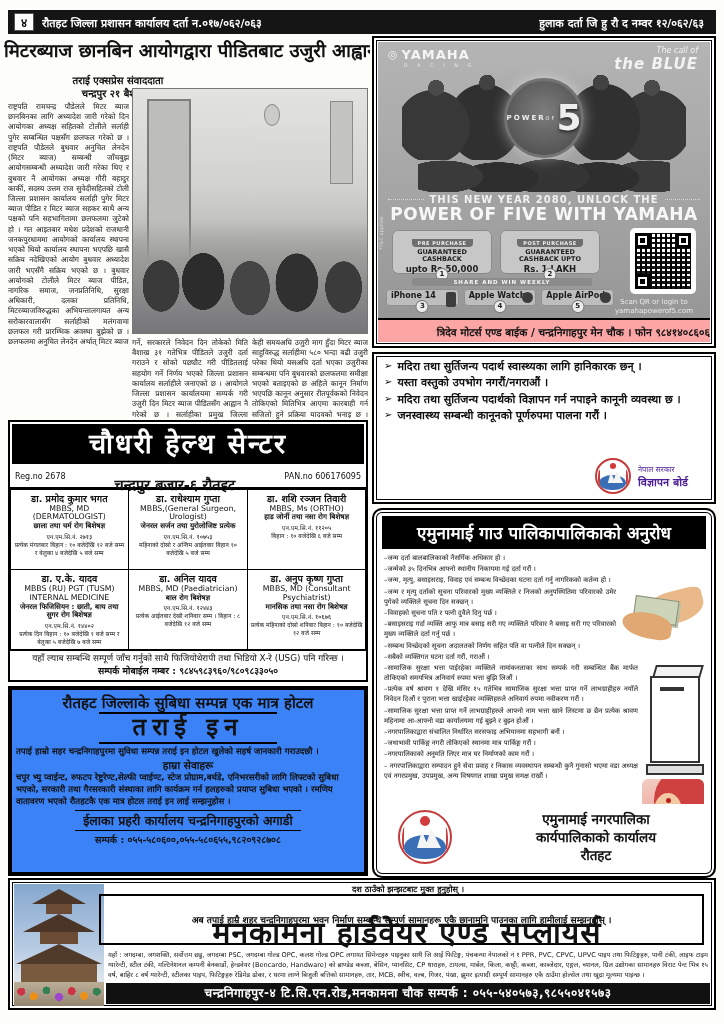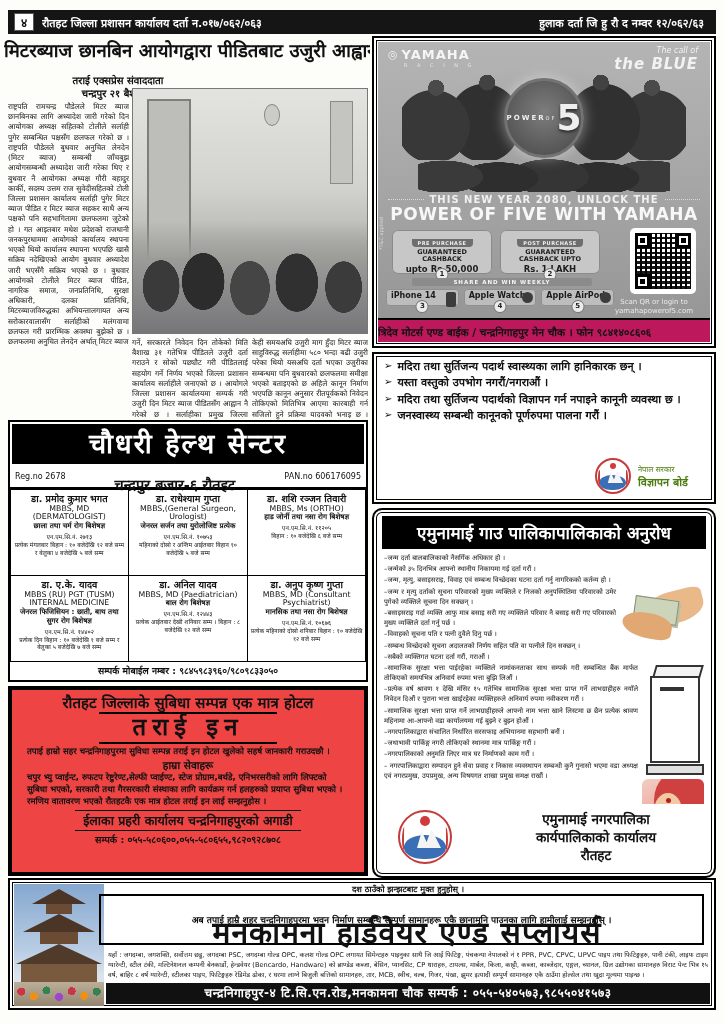--- a/index.html
+++ b/index.html
@@ -99,30 +99,30 @@
   .f1 { top:0; left:0; } .f2 { top:0; right:0; } .f3 { bottom:0; left:0; }
   .y-share { position:absolute; left:34px; top:236px; width:180px; background:#8b8b8b; color:#f4f4f4;
     font-size:5.5px; font-weight:700; letter-spacing:1px; text-align:center; padding:1px 0; border-radius:2px; }
   .y-prizes { position:absolute; left:8px; top:247px; width:228px; display:flex; gap:5px; }
   .prize { flex:1; background:#bdbdbd; border-radius:4px; padding:3px 4px 6px 5px; position:relative;
     font-size:8px; font-weight:800; color:#1c1c1c; line-height:1.05; box-shadow:inset 0 0 0 1px #909090; }
   .p-img { position:absolute; right:3px; top:3px; width:10px; height:15px; background:#3c3c3c; border-radius:2px; }
   .p-round { border-radius:50%; height:11px; width:11px; }
   .y-scan { position:absolute; right:4px; top:256px; width:104px; text-align:center; color:#e9e9e9; font-size:7px; line-height:1.35; }
   .y-tnc { position:absolute; left:0px; top:196px; color:#d6d6d6; font-size:5px; transform:rotate(-90deg); transform-origin:6px 6px; }
-  .y-dealer { position:absolute; left:4px; right:4px; bottom:4px; height:24px; background:#be185d; border-top:2px solid #000;
-    text-align:left; font-size:10.5px; font-weight:700; line-height:24px; white-space:nowrap; overflow:hidden; }
+  .y-dealer { position:absolute; left:4px; right:4px; bottom:4px; height:24px; background:#fca5a5; border-top:2px solid #000;
+    text-align:right; font-size:10.5px; font-weight:700; line-height:24px; white-space:nowrap; overflow:hidden; }
 
   
   .notice { position:absolute; left:372px; top:352px; width:344px; height:152px; }
   .notice-inner { position:absolute; inset:6px 10px; }
   .n-row { display:flex; gap:5px; font-size:11px; font-weight:600; line-height:1.22; margin-bottom:3px; }
   .n-marker { flex:0 0 auto; font-size:10px; }
   .n-org { position:absolute; right:16px; bottom:2px; display:flex; align-items:center; gap:7px; }
-  .n-org-text { color:#4d7c0f; }
+  .n-org-text { color:#4c1d95; }
   .n-org-l1 { font-size:7.5px; }
   .n-org-l2 { font-size:11px; font-weight:800; }
 
   
   .np-emblem { position:relative; border-radius:50%; background:#fff; border:2px solid #c43b3b; overflow:hidden; }
   .np-emblem .blue { position:absolute; left:8%; right:8%; bottom:6%; height:48%; background:#3a6fb5; border-radius:50% 50% 46% 46%; }
   .np-emblem .mount { position:absolute; left:18%; bottom:28%; width:64%; height:38%; background:#f4f4f4;
     clip-path:polygon(25% 100%,40% 10%,55% 70%,70% 0,100% 100%,0 100%); }
   .np-emblem .sun { position:absolute; top:8%; left:40%; width:20%; height:20%; background:#d23b3b; border-radius:50%; }
   .np-emblem .garland { position:absolute; left:4%; top:30%; width:10%; height:50%; border-left:2px solid #c43b3b; border-radius:50%; }
@@ -168,22 +168,22 @@
   .img-ballot .bbody { position:absolute; top:11px; left:6px; right:4px; bottom:12px; background:#fff; border:2px solid #333; }
   .img-ballot .slot { position:absolute; top:22px; left:16px; width:24px; height:4px; background:#333; }
   .img-ballot .base { position:absolute; bottom:0; left:2px; right:0; height:11px; background:#e0e0e0; border:2px solid #333; }
   .img-woman { float:right; clear:right; width:62px; height:78px; margin:2px 0 0 6px; position:relative; border-radius:6px; overflow:hidden;
     background:linear-gradient(160deg,#f3cdc2 0%,#e9948c 70%,#d96c66 100%); }
   .img-woman .veil { position:absolute; right:-16px; top:-12px; width:66px; height:66px; background:#cf4040; border-radius:50%; }
   .img-woman .face { position:absolute; left:12px; top:14px; width:28px; height:36px; background:#f2c9a2; border-radius:50% 50% 46% 46%; }
   .img-woman .tika { position:absolute; left:24px; top:19px; width:5px; height:5px; background:#b51f1f; border-radius:50%; }
 
   
-  .hotel { position:absolute; left:8px; top:686px; width:360px; height:190px; border:4px solid #000; background:#ef4444;
-    text-align:center; padding:2px 15px; overflow:hidden; }
+  .hotel { position:absolute; left:8px; top:686px; width:360px; height:190px; border:4px solid #000; background:#3b82f6;
+    text-align:center; padding:2px 4px; overflow:hidden; }
   .h-tagline { font-size:15px; font-weight:800; white-space:nowrap; overflow:hidden; }
   .h-name { display:inline-block; border-top:2px solid #000; border-bottom:2px solid #000; padding:0 34px;
     font-size:24px; font-weight:800; letter-spacing:6px; line-height:1.15; }
   .h-intro { text-align:left; font-size:8.5px; font-weight:700; line-height:1.4; margin-top:2px; }
   .h-services-title { font-size:10.5px; font-weight:800; margin-top:1px; }
   .h-services { text-align:left; font-size:8.5px; font-weight:700; line-height:1.4; }
   .h-location { display:inline-block; border-top:1.5px solid #000; border-bottom:1.5px solid #000;
     font-size:12.5px; font-weight:800; padding:1px 8px; margin-top:2px; white-space:nowrap; }
   .h-contact { font-size:9.5px; font-weight:800; margin-top:2px; }
 
@@ -395,38 +395,39 @@
       </div>
       <div class="hc-cell">
         <div class="d-name">डा. अनुप कृष्ण गुप्ता</div>
         <div class="d-quals">MBBS, MD (Consultant Psychiatrist)</div>
         <div class="d-spec">मानसिक तथा नसा रोग बिशेषज्ञ</div>
         <div class="d-nmc">एन.एम.सि.नं. १०६७६</div>
         <div class="d-sched">प्रत्येक महिनाको दोस्रो शनिबार बिहान : १० बजेदेखि १२ बजे सम्म</div>
       </div>
     </div>
     <div class="hc-footer">
+      <div class="hc-f1">यहाँ ल्याब सम्बन्धि सम्पूर्ण जाँच गर्नुको साथै फिजियोथेरापी तथा भिडियो X-रे (USG) पनि गरिन्छ ।</div>
       <div class="hc-f2">सम्पर्क मोबाईल नम्बर : ९८४५९८३९६०/९८०९८३३०५०</div>
     </div>
   </div>
 
   <div class="muni frame">
     <div class="muni-title">एमुनामाई गाउ पालिकापालिकाको अनुरोध</div>
     <div class="muni-body">
       <div class="m-bullet">–जन्म दर्ता बालबालिकाको नैसर्गिक अधिकार हो ।</div>
       <div class="m-bullet">–जन्मेको ३५ दिनभित्र आफ्नो स्थानीय निकायमा गई दर्ता गरौं ।</div>
       <div class="m-bullet">–जन्म, मृत्यु, बसाइसराइ, विवाह एवं सम्बन्ध विच्छेदका घटना दर्ता गर्नु नागरिकको कर्तव्य हो ।</div>
       <div class="img-money">
         <div class="hand1"></div>
           <div class="notes"></div>
           <div class="hand2"></div>
       </div>
       <div class="m-bullet">–जन्म र मृत्यु दर्ताको सूचना परिवारको मुख्य व्यक्तिले र निजको अनुपस्थितिमा परिवारको उमेर पुगेको व्यक्तिले सूचना दिन सक्छन् ।</div>
+      <div class="m-bullet">–विवाहको सूचना पति र पत्नी दुवैले दिनु पर्छ ।</div>
       <div class="m-bullet">–बसाइसराइ गर्दा व्यक्ति आफु मात्र बसाइ सरी गए व्यक्तिले परिवार नै बसाइ सरी गए परिवारको मुख्य व्यक्तिले दर्ता गर्नु पर्छ ।</div>
-      <div class="m-bullet">–विवाहको सूचना पति र पत्नी दुवैले दिनु पर्छ ।</div>
       <div class="m-bullet">–सम्बन्ध विच्छेदको सूचना अदालतको निर्णय सहित पति वा पत्नीले दिन सक्छन् ।</div>
       <div class="m-bullet">–सबैको व्यक्तिगत घटना दर्ता गरौं, गराऔं ।</div>
       <div class="img-ballot">
         <div class="lid"></div>
           <div class="bbody"></div>
         <div class="slot"></div>
           <div class="base"></div>
       </div>
       <div class="m-bullet">–सामाजिक सुरक्षा भत्ता पाईरहेका व्यक्तिले नामांकनताका साथ सम्पर्क गरी सम्बन्धित बैंक मार्फत तोकिएको समयभित्र अनिवार्य रुपमा भत्ता बुझि लिऔं ।</div>
       <div class="m-bullet">–प्रत्येक वर्ष श्रावण १ देखि मंसिर १५ गतेभित्र सामाजिक सुरक्षा भत्ता प्राप्त गर्ने लाभग्राहीहरु नयाँले निवेदन दिऔं र पुराना भत्ता खाईरहेका व्यक्तिहरुले अनिवार्य रुपमा नवीकरण गरौं ।</div>

